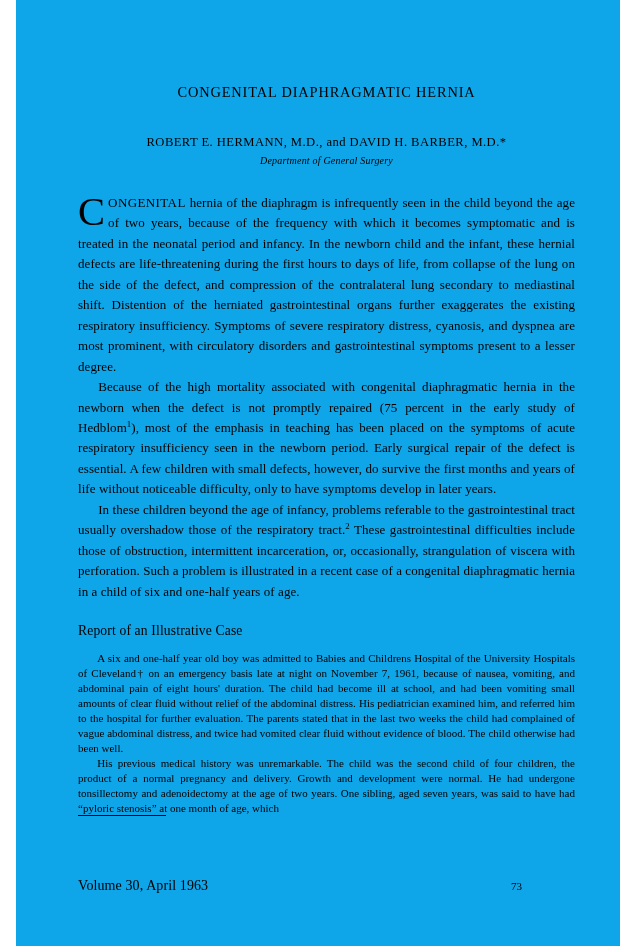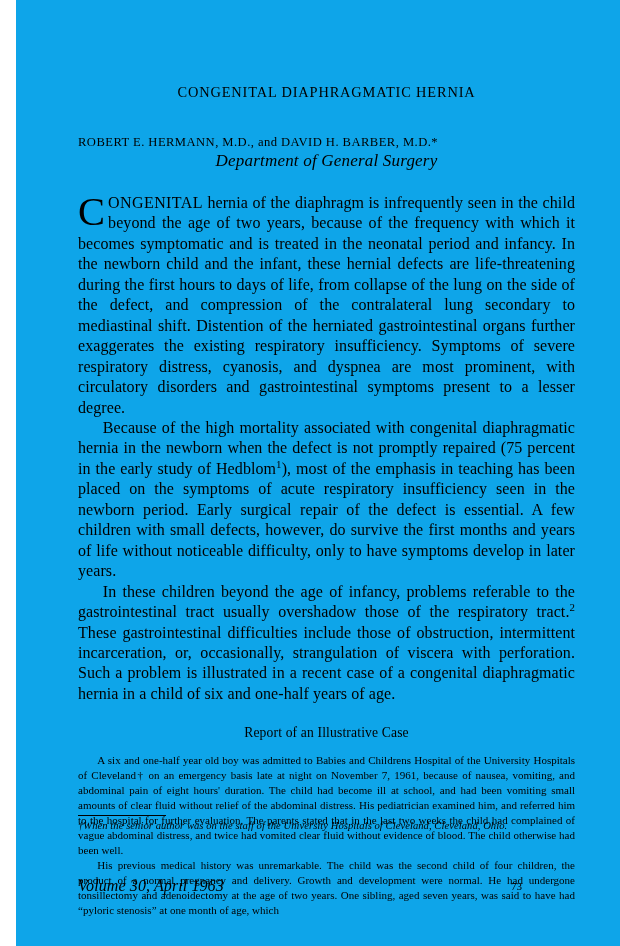--- a/index.html
+++ b/index.html
@@ -36,42 +36,42 @@
   }
   .title-line {
     font-size: 14.4px;
     letter-spacing: 0.85px;
     line-height: 25px;
     font-weight: normal;
     white-space: nowrap;
   }
   .authors {
     margin-top: 29px;
-    text-align: left;
+    text-align: center;
     font-size: 12.6px;
     letter-spacing: 0.45px;
     line-height: 17px;
     white-space: nowrap;
   }
   .affiliation {
     margin-top: 2px;
     text-align: center;
     font-style: italic;
-    font-size: 17px;
+    font-size: 10px;
     letter-spacing: 0.2px;
     line-height: 16px;
   }
 
   
   .body-block {
     margin-top: 24px;
   }
   p.body {
     margin: 0;
-    font-size: 16px;
+    font-size: 13px;
     line-height: 20.45px;
     text-align: justify;
     text-justify: inter-word;
     hyphens: none;
     letter-spacing: 0.005em;
   }
   p.body + p.body {
     text-indent: 1.55em;
     font-family: Liberation Serif, serif;
   }
@@ -93,21 +93,20 @@
   sup {
     font-size: 0.68em;
     line-height: 0;
     vertical-align: 0.52em;
   }
 
   
   .section-head {
     margin-top: 20px;
     margin-bottom: 11px;
-    text-align: center;
     font-size: 13.6px;
     letter-spacing: 0.15px;
     line-height: 18px;
   }
 
   
   p.case {
     margin: 0;
     font-size: 11px;
     line-height: 15px;
@@ -144,22 +143,21 @@
     position: absolute;
     left: 62px;
     top: 878px;
     width: 497px;
     height: 18px;
   }
   .footer-volume {
     position: absolute;
     left: 0;
     top: 0;
-    font-style: italic;
-    font-size: 16px;
+    font-size: 14px;
     letter-spacing: 0.1px;
     line-height: 16px;
   }
   .footer-pagenum {
     position: absolute;
     left: 4px;
     top: 0;
     width: 440px;
     text-align: right;
     font-size: 11px;
@@ -191,21 +189,20 @@
 
       <p class="case"><span>A six and one-half year old boy was admitted to Babies and Childrens Hospital of the University Hospitals of Cleveland</span><span>†</span><span> on an emergency basis late at night on November 7, 1961, because of nausea, vomiting, and abdominal pain of eight hours' duration. The child had become ill at school, and had been vomiting small amounts of clear fluid without relief of the abdominal distress. His pediatrician examined him, and referred him to the hospital for further evaluation. The parents stated that in the last two weeks the child had complained of vague abdominal distress, and twice had vomited clear fluid without evidence of blood. The child otherwise had been well.</span></p>
 
       <p class="case">His previous medical history was unremarkable. The child was the second child of four children, the product of a normal pregnancy and delivery. Growth and development were normal. He had undergone tonsillectomy and adenoidectomy at the age of two years. One sibling, aged seven years, was said to have had “pyloric stenosis” at one month of age, which</p>
 
     </div>
   </div>
 
   <div class="footnotes">
     <hr class="footnote-rule">
-    <div class="footnote">†When the senior author was on the staff of the University Hospitals of Cleveland, Cleveland, Ohio.</div>
   </div>
 
   <div class="footer">
     <div class="footer-volume">Volume 30, April 1963</div>
     <div class="footer-pagenum">73</div>
   </div>
 
 </div>
 
 </body></html>

